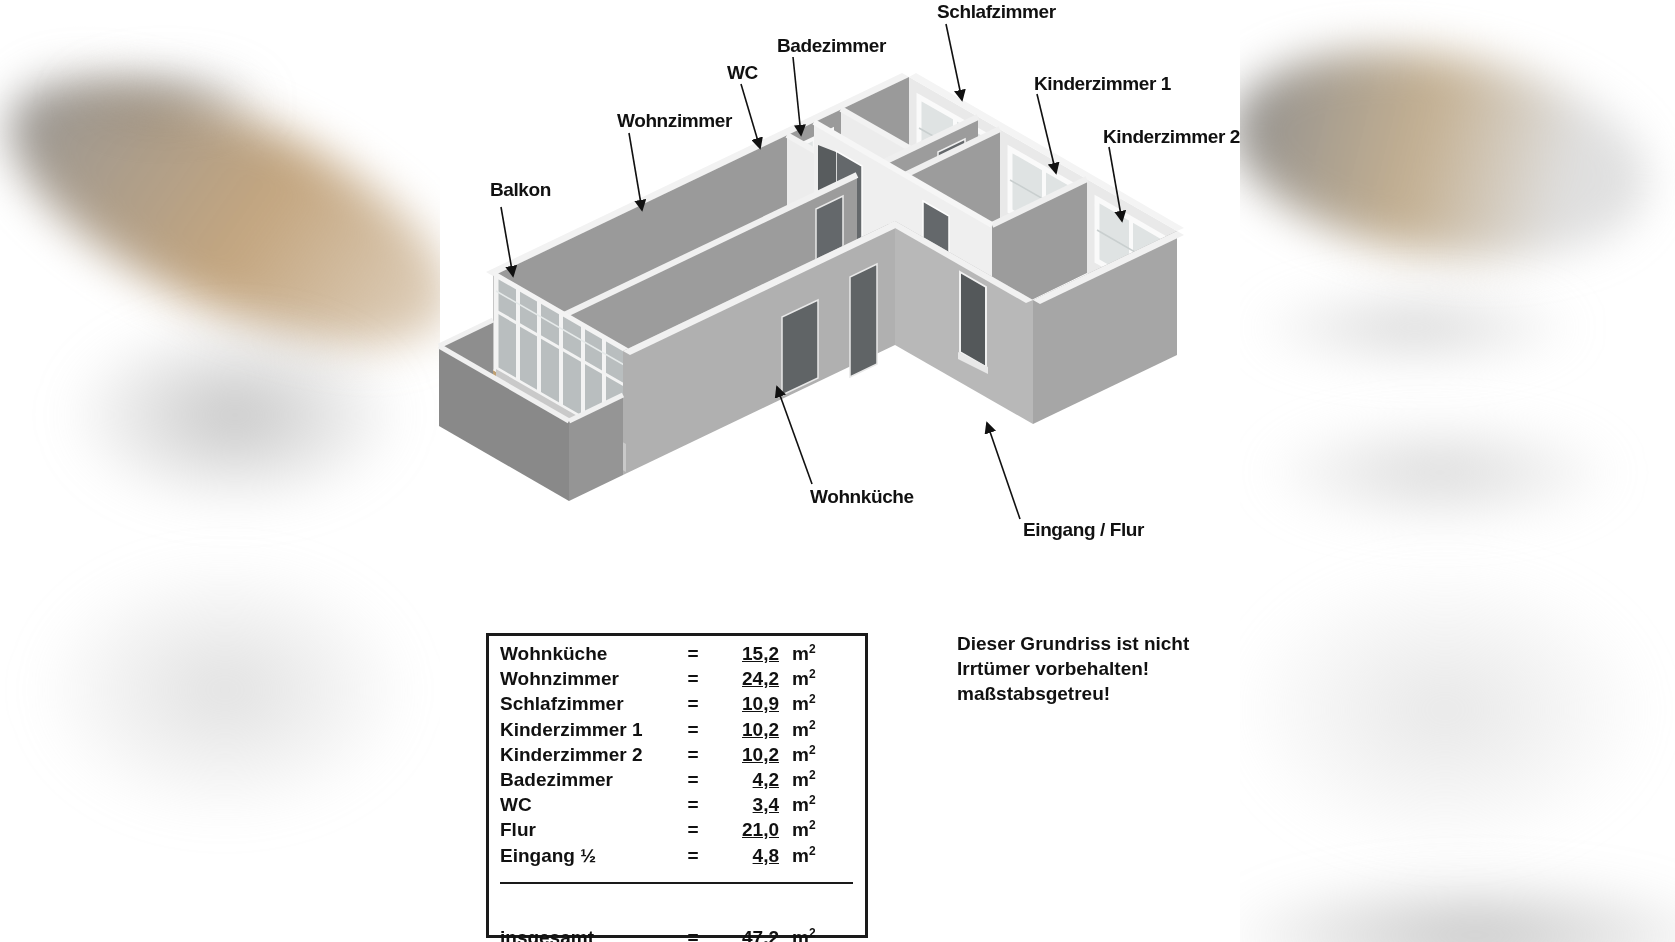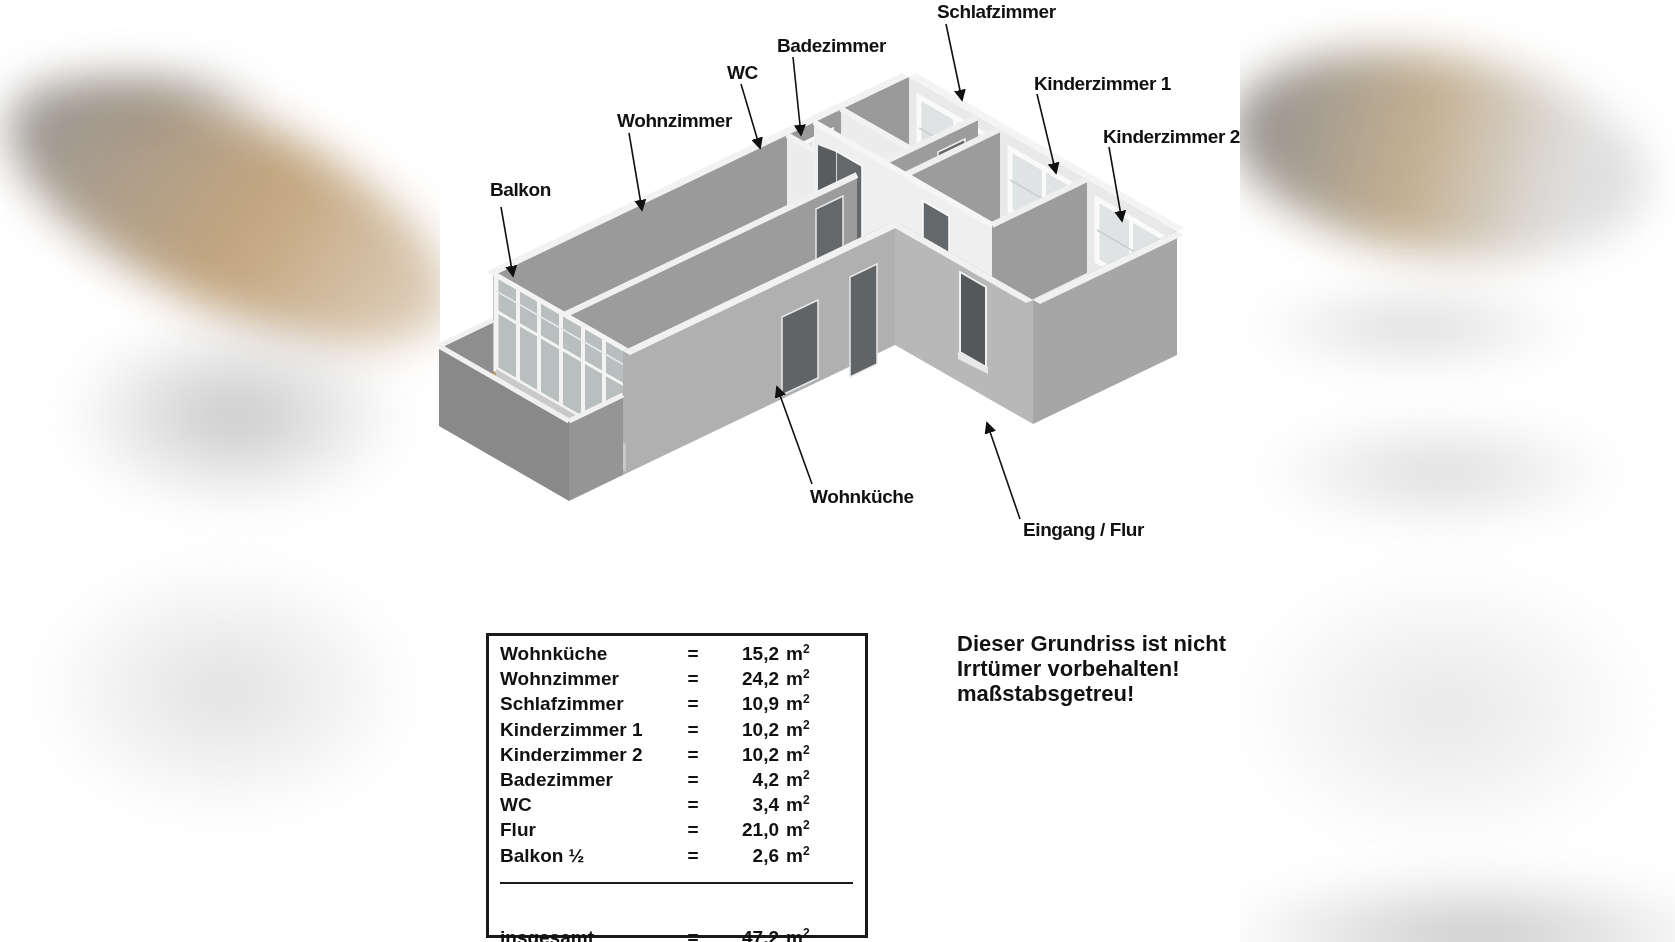--- a/index.html
+++ b/index.html
@@ -24,27 +24,27 @@
   
   #plan-svg{position:absolute;left:0;top:0;width:1675px;height:942px;}
   .plan-label{font:bold 19px "Liberation Sans",sans-serif;letter-spacing:-0.4px;fill:#111;}
   
   #area-table{position:absolute;left:486px;top:633px;width:376px;height:299px;
               border:3px solid #1a1a1a;background:#fff;font-weight:bold;font-size:19px;}
   .tbl-rows{position:absolute;left:0;top:5px;right:0;}
   .tbl-row{display:flex;height:25.2px;line-height:25.2px;padding-left:11px;}
   .tbl-label{width:175px;flex:none;}
   .tbl-eq{width:36px;flex:none;text-align:center;}
-  .tbl-val{width:68px;flex:none;text-align:right;}
-  .tbl-unit{flex:none;margin-left:7px;}
+  .tbl-val{width:68px;flex:none;text-align:right;text-decoration:underline;}
+  .tbl-unit{flex:none;margin-left:13px;}
   .tbl-unit sup{font-size:12px;line-height:0;}
   #tbl-sep{position:absolute;left:11px;top:246px;width:353px;height:2px;background:#1a1a1a;}
   #tbl-total{position:absolute;left:0;top:289px;right:0;}
   
-  #note{position:absolute;left:957px;top:631px;width:280px;font-weight:bold;font-size:22px;line-height:25px;}
+  #note{position:absolute;left:957px;top:631px;width:280px;font-weight:bold;font-size:19px;line-height:25px;}
 </style>
 </head>
 <body>
 
 <div id="stage">
 
   <div id="bg-left" class="bg-side">
     <div class="blob bl1"></div>
     <div class="blob bl2"></div>
     <div class="blob bl3"></div>
@@ -266,23 +266,23 @@
         <span class="tbl-val">3,4</span>
         <span class="tbl-unit"><span>m</span><sup>2</sup></span>
       </div>
       <div class="tbl-row">
         <span class="tbl-label">Flur</span>
         <span class="tbl-eq">=</span>
         <span class="tbl-val">21,0</span>
         <span class="tbl-unit"><span>m</span><sup>2</sup></span>
       </div>
       <div class="tbl-row">
-        <span class="tbl-label">Balkon ½</span>
-        <span class="tbl-eq">=</span>
-        <span class="tbl-val">2,6</span>
+        <span class="tbl-label">Eingang ½</span>
+        <span class="tbl-eq">=</span>
+        <span class="tbl-val">4,8</span>
         <span class="tbl-unit"><span>m</span><sup>2</sup></span>
       </div>
     </div>
     <div id="tbl-sep"></div>
     <div id="tbl-total">
       <div class="tbl-row">
         <span class="tbl-label">insgesamt</span>
         <span class="tbl-eq">=</span>
         <span class="tbl-val">47,2</span>
         <span class="tbl-unit"><span>m</span><sup>2</sup></span>

